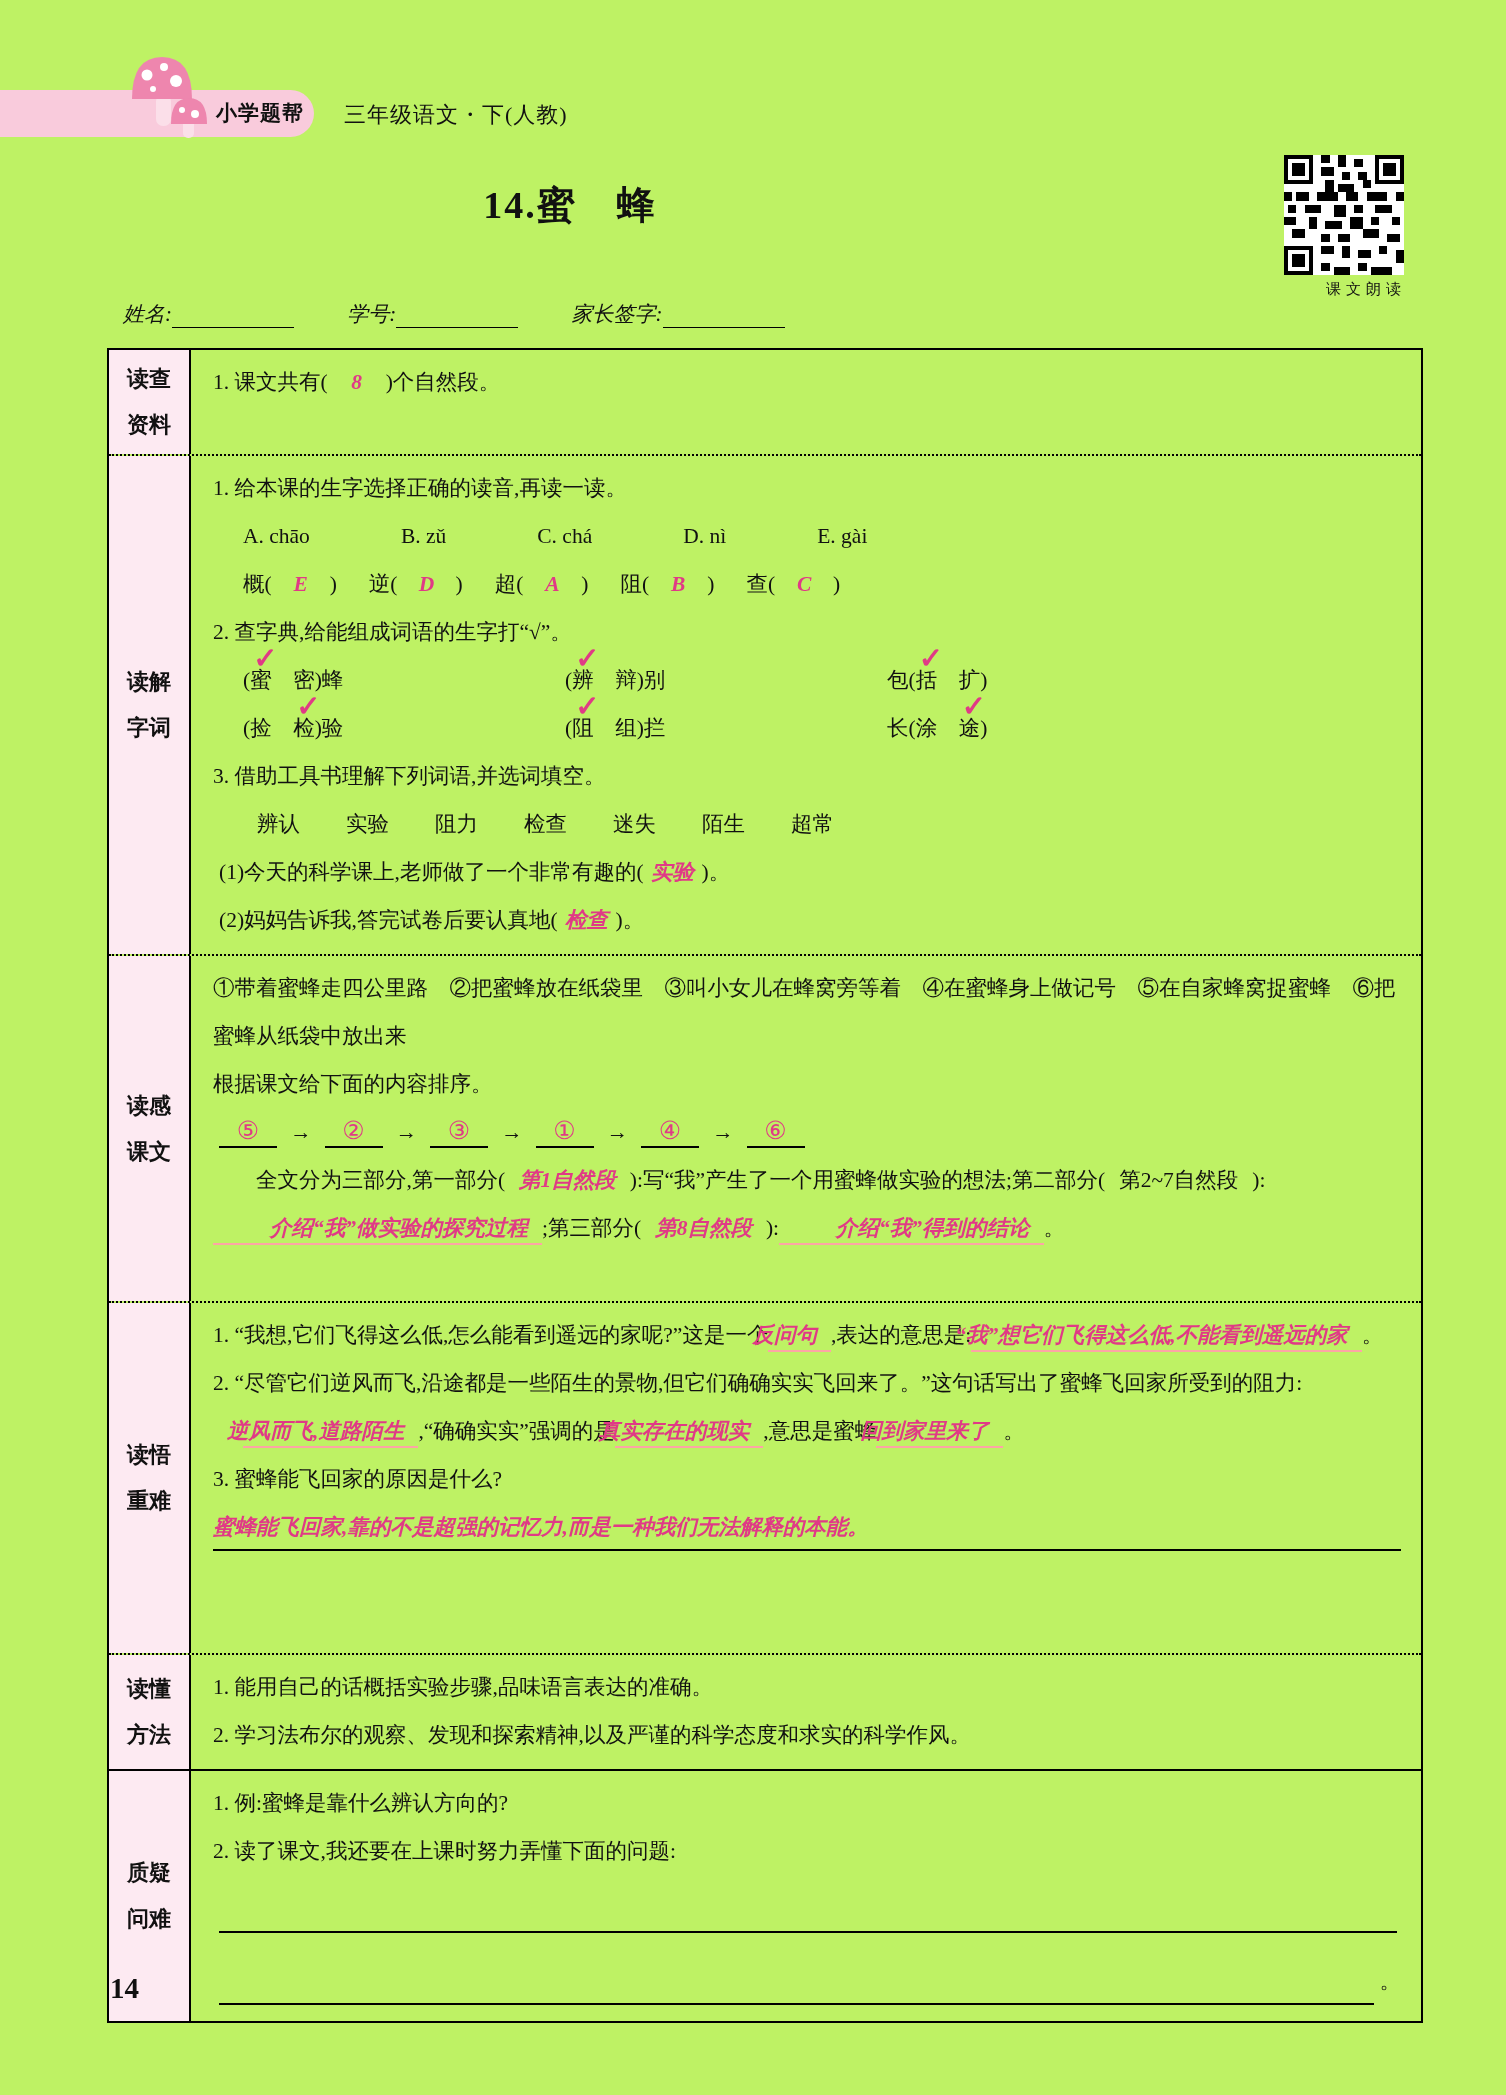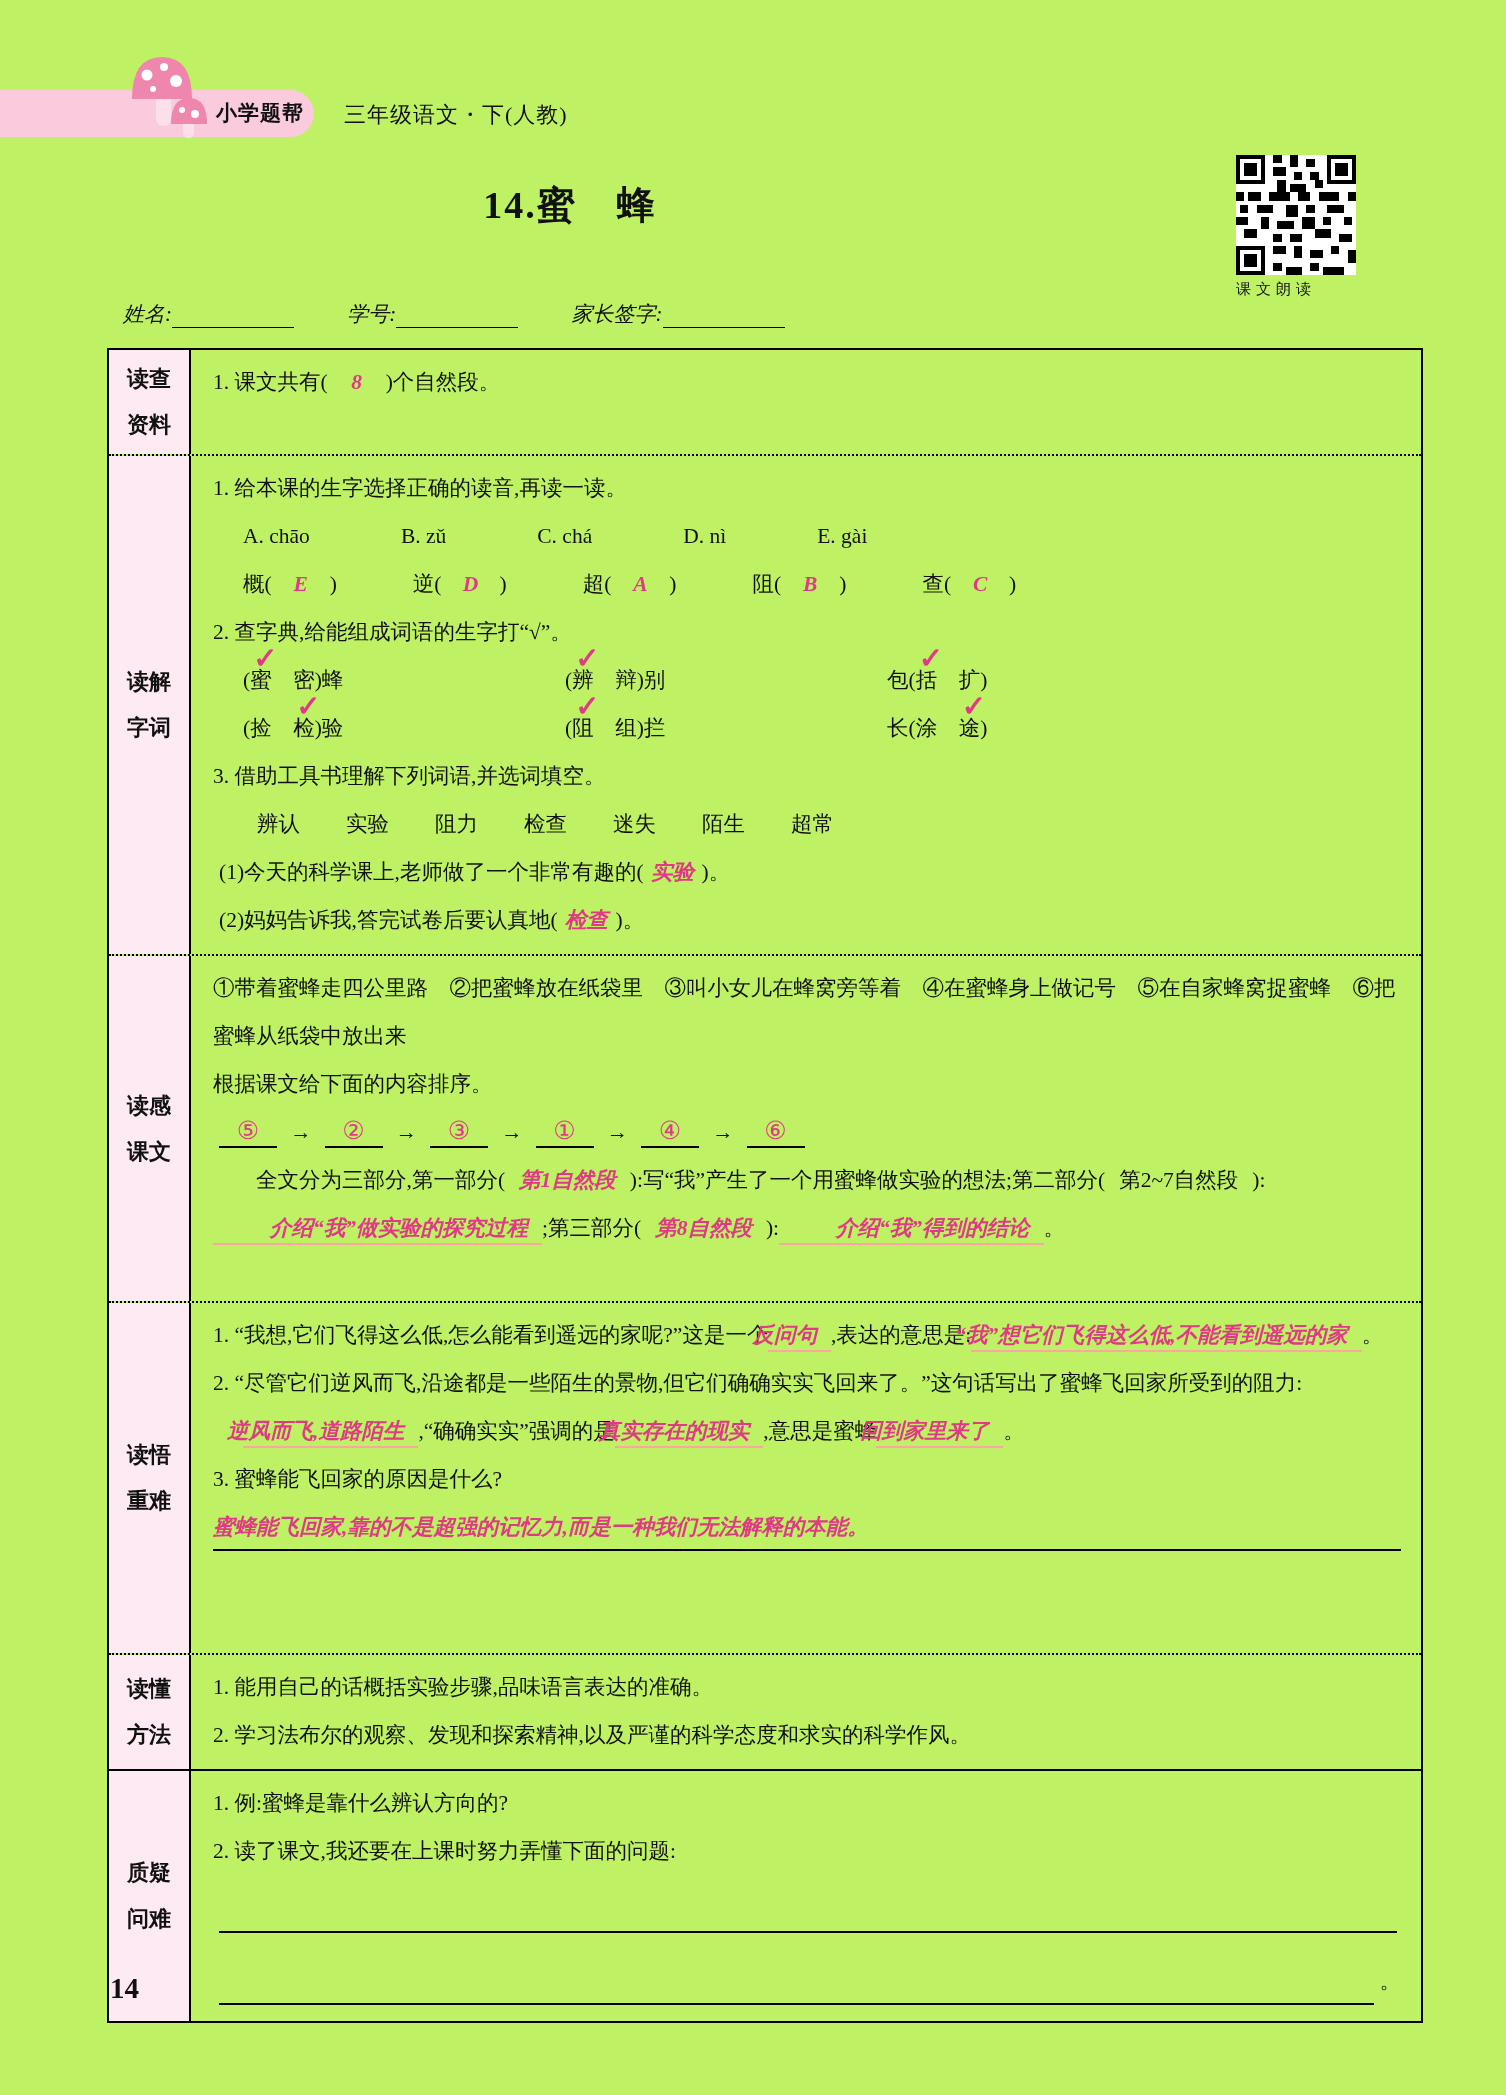--- a/index.html
+++ b/index.html
@@ -18,21 +18,21 @@
   }
   
   .band{position:absolute;left:0;top:90px;width:314px;height:47px;background:var(--band);
         border-radius:0 24px 24px 0;}
   .brand{position:absolute;left:216px;top:99px;font-family:"Liberation Sans","DejaVu Sans",sans-serif;
          font-weight:bold;font-size:21px;letter-spacing:1px;}
   .mushrooms{position:absolute;left:118px;top:44px;width:102px;height:100px;}
   .edition{position:absolute;left:344px;top:100px;font-size:22px;letter-spacing:1px;}
   .title{position:absolute;left:0;top:180px;width:1140px;text-align:center;
          font-size:38px;font-weight:bold;letter-spacing:2px;}
-  .qr-wrap{position:absolute;left:1236px;top:155px;width:122px;text-align:left;}
+  .qr-wrap{position:absolute;left:1284px;top:155px;width:122px;text-align:right;}
   .qr-wrap svg{display:block;width:120px;height:120px;}
   .qr-caption{margin-top:5px;font-size:15px;letter-spacing:5px;}
   
   .meta-row{position:absolute;left:123px;top:300px;font-size:21px;font-style:italic;white-space:nowrap;}
   .meta-item{margin-right:48px;}
   .meta-item:last-child{margin-right:0;}
   .meta-blank{display:inline-block;width:122px;border-bottom:1.5px solid #000;height:24px;vertical-align:bottom;}
   
   .sheet{position:absolute;left:107px;top:348px;width:1316px;border:2.5px solid #000;}
   .row{display:flex;border-top:2.5px dotted #000;}
@@ -48,21 +48,21 @@
   .hang{padding-left:30px;text-indent:-30px;}
   .firstline-indent{text-indent:2em;}
   
   .ans{color:var(--accent);font-style:italic;font-weight:bold;}
   .ctr{display:inline-block;min-width:58px;text-align:center;font-style:italic;}
   .pans{margin:0 14px;}
   .ublank{display:inline-block;border-bottom:2px solid #fca5a5;padding:0 14px;line-height:30px;text-align:center;}
   .line-full{display:block;border-bottom:2px solid #000;line-height:44px;margin-top:2px;}
   
   .opt-row{display:flex;gap:91px;}
-  .pair-row{display:flex;gap:76px;}
+  .pair-row{display:flex;gap:32px;}
   .word-row{display:flex;gap:46px;}
   .check-row{display:flex;}
   .check-group{flex:0 0 322px;}
   .cw{position:relative;display:inline-block;}
   .ck{position:absolute;left:3px;top:-12px;color:var(--accent);font-style:normal;
       font-weight:bold;font-size:29px;line-height:1;}
   .bgap{display:inline-block;width:1em;}
   
   .seq-blank{display:inline-block;width:58px;border-bottom:2px solid #000;text-align:center;
       color:var(--accent);font-size:25px;line-height:30px;}

